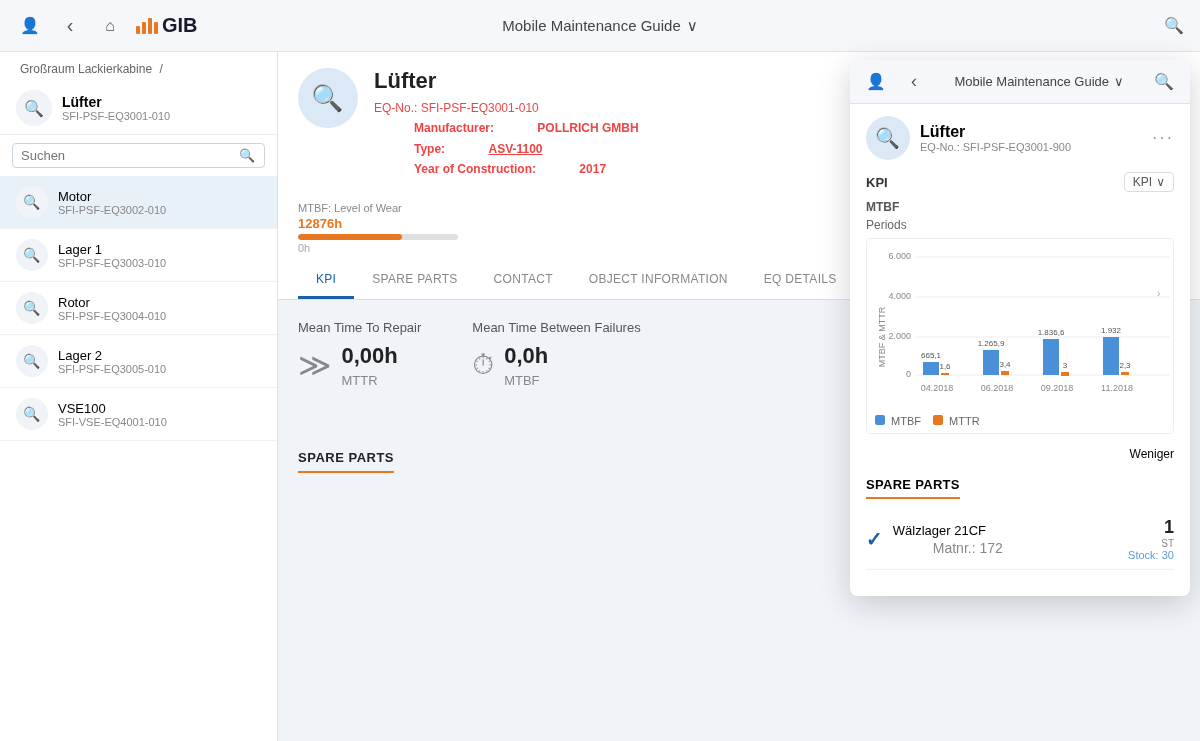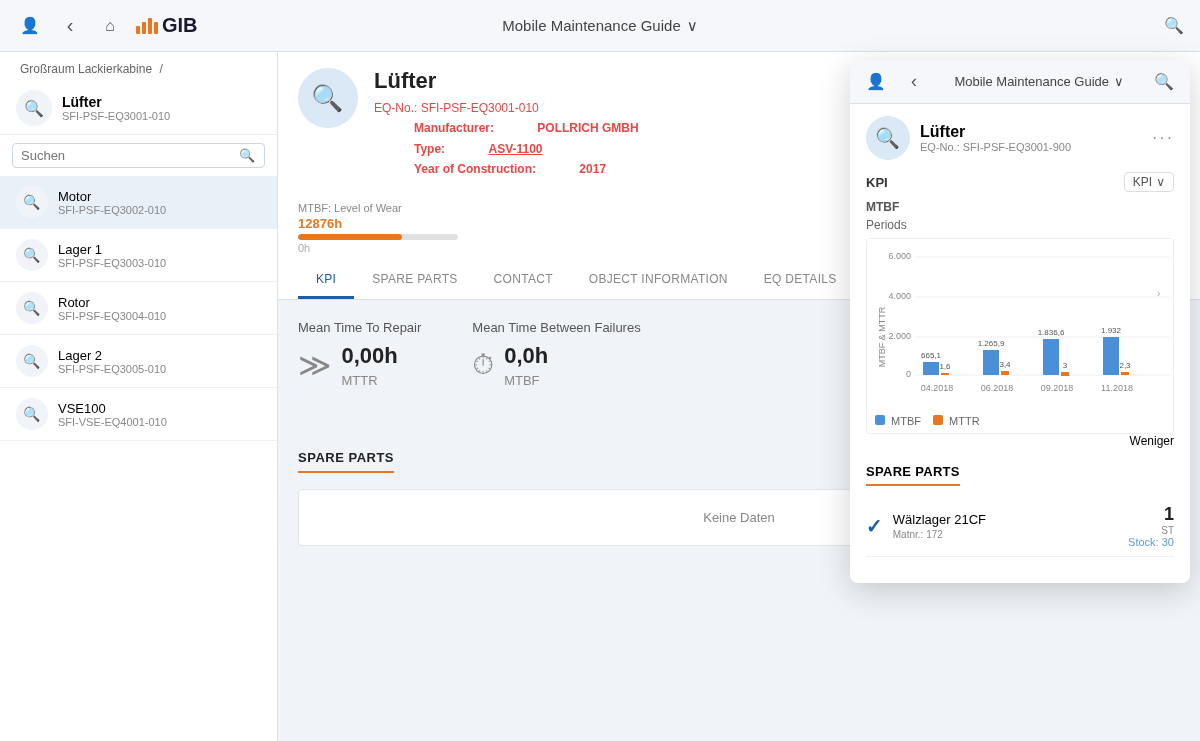--- a/index.html
+++ b/index.html
@@ -355,21 +355,21 @@
       border-radius: 4px;
       padding: 2px 8px;
     }
 
     
     .chart-area {
       background: #fff;
       border: 1px solid #eee;
       border-radius: 4px;
       padding: 8px 8px 4px;
-      margin-bottom: 0;
+      margin-bottom: 13px;
     }
     .chart-legend {
       display: flex;
       gap: 12px;
       font-size: 11px;
       color: #666;
       align-items: center;
       padding: 4px 0 2px;
     }
     .legend-dot {
@@ -404,21 +404,21 @@
       padding: 8px 0;
       border-bottom: 1px solid #f0f0f0;
     }
     .spare-check {
       color: #1a5fa8;
       font-size: 20px;
       font-weight: bold;
     }
     .spare-info { flex: 1; }
     .spare-name { font-size: 13px; font-weight: 500; }
-    .spare-meta { font-size: 10px; color: #888; margin-top: 2px; }
+    .spare-meta { font-size: 14px; color: #888; margin-top: 2px; margin-left: 40px; }
     .spare-qty { text-align: right; }
     .spare-qty-num { font-size: 18px; font-weight: 600; color: #222; }
     .spare-qty-unit { font-size: 10px; color: #888; display: block; text-align: right; }
     .spare-stock { font-size: 11px; color: #5b9bd5; text-align: center; }
   </style>
 </head>
 <body>
 
 <div class="top-bar">
   <div class="top-bar-left">
@@ -568,21 +568,20 @@
             <div>
               <div class="kpi-card-value">0,0h</div>
               <div class="kpi-card-unit">MTBF</div>
             </div>
           </div>
         </div>
       </div>
       <div class="more-link">M...</div>
       <div class="spare-parts-section">
         <div class="section-title">SPARE PARTS</div>
-        <div class="no-data">Keine Daten</div>
       </div>
     </div>
   </div>
 </div>
 
 <div class="overlay-card">
   <div class="overlay-top-bar">
     <div class="icon-btn">👤</div>
     <div class="icon-btn" style="font-size:18px;">‹</div>
     <div class="overlay-title">

